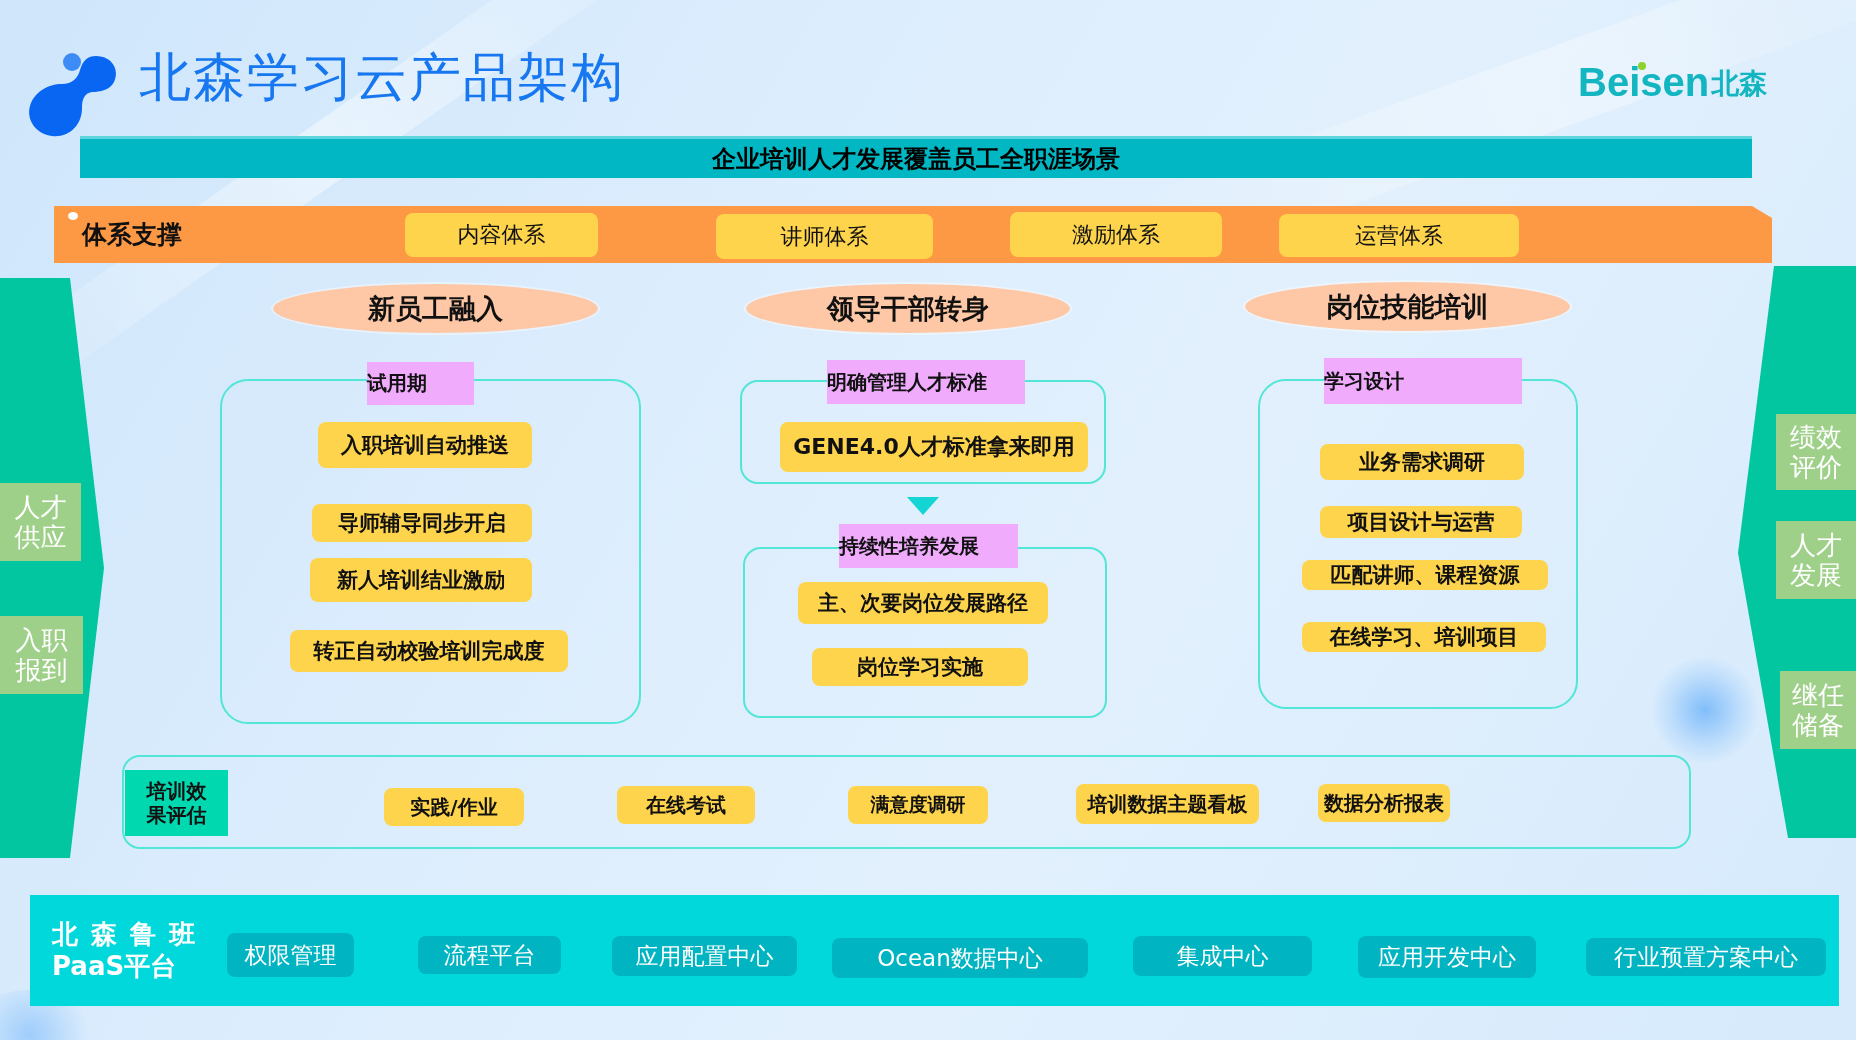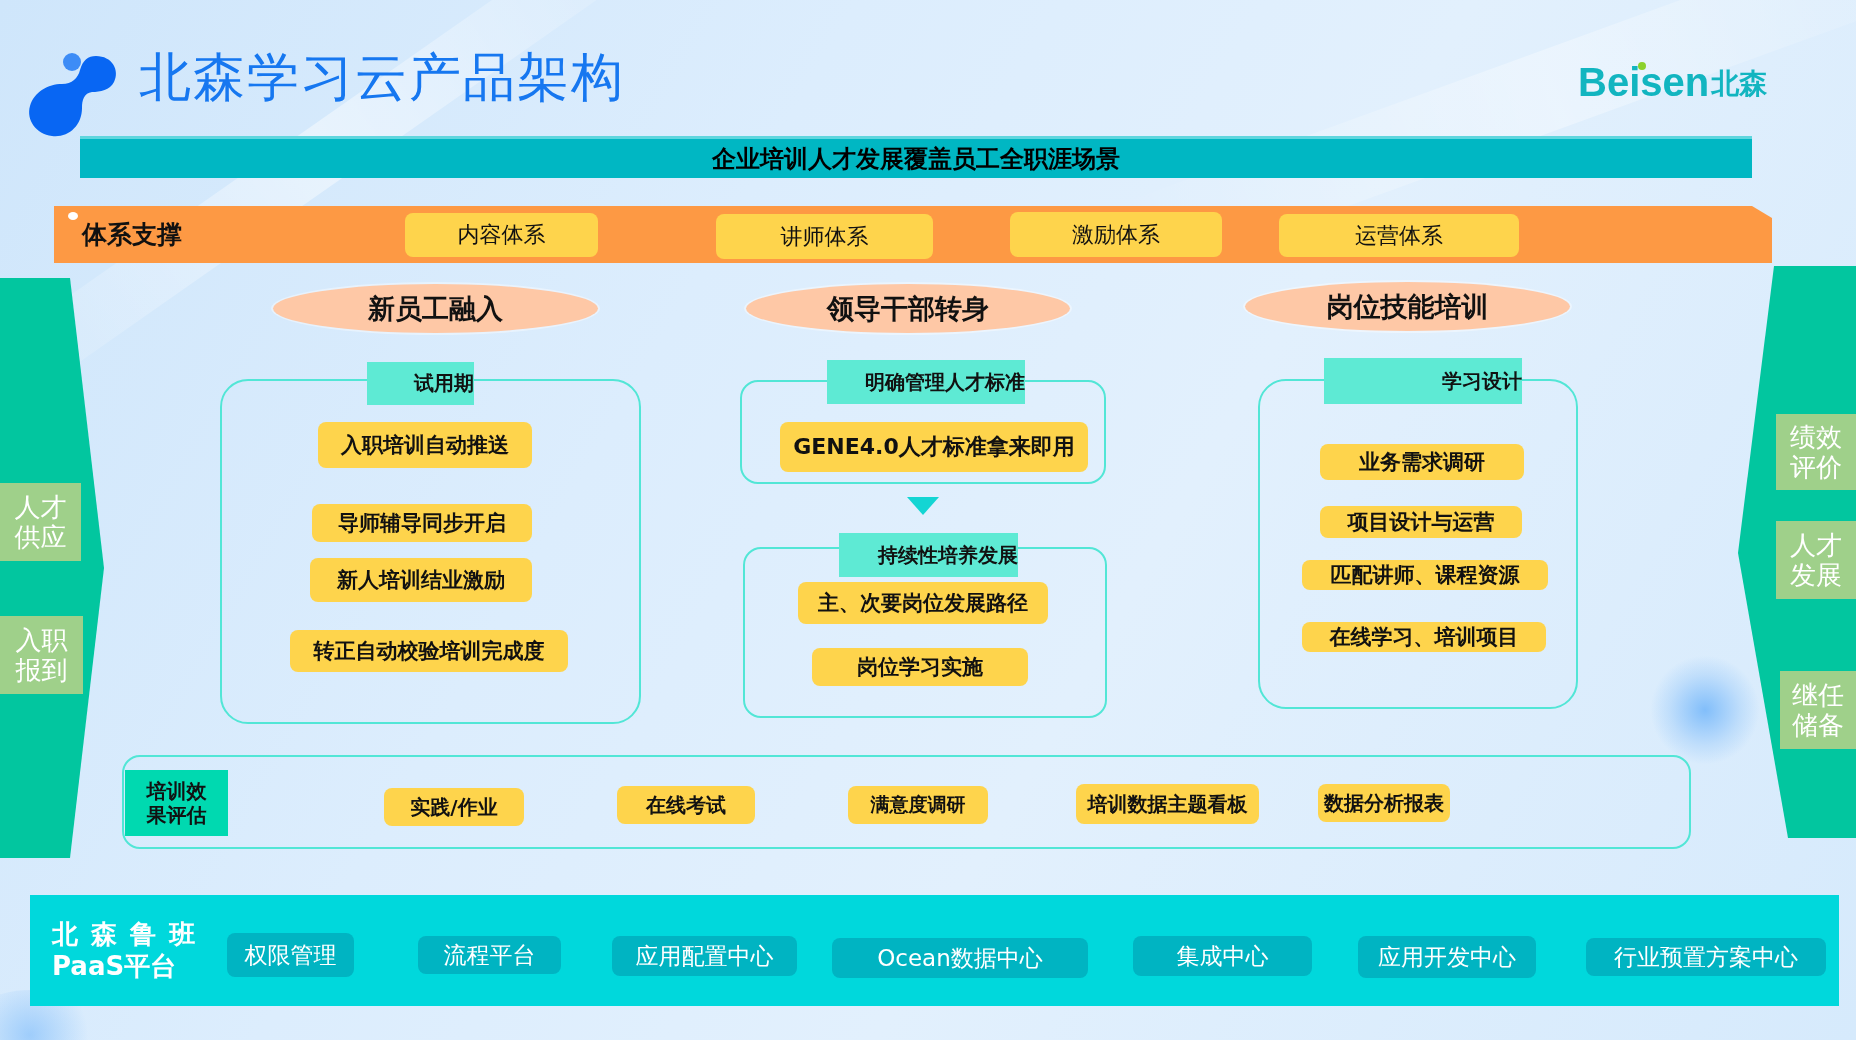--- a/index.html
+++ b/index.html
@@ -28,21 +28,21 @@
   .orange-title { left:82px; top:218px; font-weight:bold; font-size:25px; color:#111; }
   .sys-btn { background:#fed44c; border-radius:8px; display:flex; align-items:center; justify-content:center; font-size:22px; color:#111; box-sizing:border-box; }
 
   .side-left { left:0; top:278px; width:104px; height:580px; background:#02c69f; clip-path:polygon(0 0, 70px 0, 104px 290px, 70px 100%, 0 100%); }
   .side-right { left:1738px; top:266px; width:118px; height:572px; background:#02c69f; clip-path:polygon(36px 0, 100% 0, 100% 100%, 50px 100%, 0 287px); }
   .side-label { background:#9fd08a; color:#fff; font-size:26px; line-height:30px; display:flex; align-items:center; justify-content:center; text-align:center; box-sizing:border-box; padding:0 4px; }
 
   .pill { background:#fec8a6; border-radius:50%; display:flex; align-items:center; justify-content:center; font-weight:bold; font-size:27px; color:#111; box-shadow:0 0 0 2px rgba(255,255,255,0.4); }
   .frame { border:2px solid #52e6d6; border-radius:28px; box-sizing:border-box; }
   .frame-sm { border:2px solid #52e6d6; border-radius:18px; box-sizing:border-box; }
-  .tag { background:#5eead4; display:flex; align-items:center; justify-content:flex-end; font-weight:bold; font-size:20px; color:#111; box-sizing:border-box; }
+  .tag { background:#f0abfc; display:flex; align-items:center; justify-content:flex-start; font-weight:bold; font-size:20px; color:#111; box-sizing:border-box; }
   .ybtn { background:#fed44c; border-radius:8px; display:flex; align-items:center; justify-content:center; font-weight:bold; font-size:21px; color:#111; box-sizing:border-box; white-space:nowrap; }
   .arrow-down { width:0; height:0; border-left:16px solid transparent; border-right:16px solid transparent; border-top:18px solid #13d5d3; }
 
   .eval-frame { left:122px; top:755px; width:1569px; height:94px; border:2px solid #52e6d6; border-radius:18px; box-sizing:border-box; }
   .eval-label { left:125px; top:770px; width:103px; height:66px; background:#00d9b0; display:flex; align-items:center; justify-content:center; text-align:center; font-weight:bold; font-size:20px; line-height:24px; color:#111; }
 
   .paas-bar { left:30px; top:895px; width:1809px; height:111px; background:#00d8dc; }
   .paas-title { left:52px; top:918px; color:#fff; font-weight:bold; font-size:26px; line-height:32px; }
   .paas-btn { background:#00b4c2; border-radius:8px; color:#fff; font-size:23px; display:flex; align-items:center; justify-content:center; box-sizing:border-box; white-space:nowrap; }
 </style>
@@ -150,21 +150,21 @@
 <div class="abs tag" style="left:827px;top:360px;width:198px;height:44px;">
     <span>明确管理人才标准</span>
   </div>
 <div class="abs ybtn" style="left:780px;top:422px;width:308px;height:50px;font-weight:normal;font-size:22px;">
     <span style="font-weight:bold;">GENE4.0人才标准拿来即用</span>
   </div>
 
 <div class="abs arrow-down" style="left:907px;top:497px;"></div>
 
 <div class="abs frame-sm" style="left:743px;top:547px;width:364px;height:171px;"></div>
-<div class="abs tag" style="left:839px;top:524px;width:179px;height:44px;margin-top:9px;">
+<div class="abs tag" style="left:839px;top:524px;width:179px;height:44px;">
     <span>持续性培养发展</span>
   </div>
 <div class="abs ybtn" style="left:798px;top:582px;width:250px;height:42px;">
     <span>主、次要岗位发展路径</span>
   </div>
 <div class="abs ybtn" style="left:812px;top:648px;width:216px;height:38px;">
     <span>岗位学习实施</span>
   </div>
 
 <div class="abs frame" style="left:1258px;top:379px;width:320px;height:330px;"></div>

